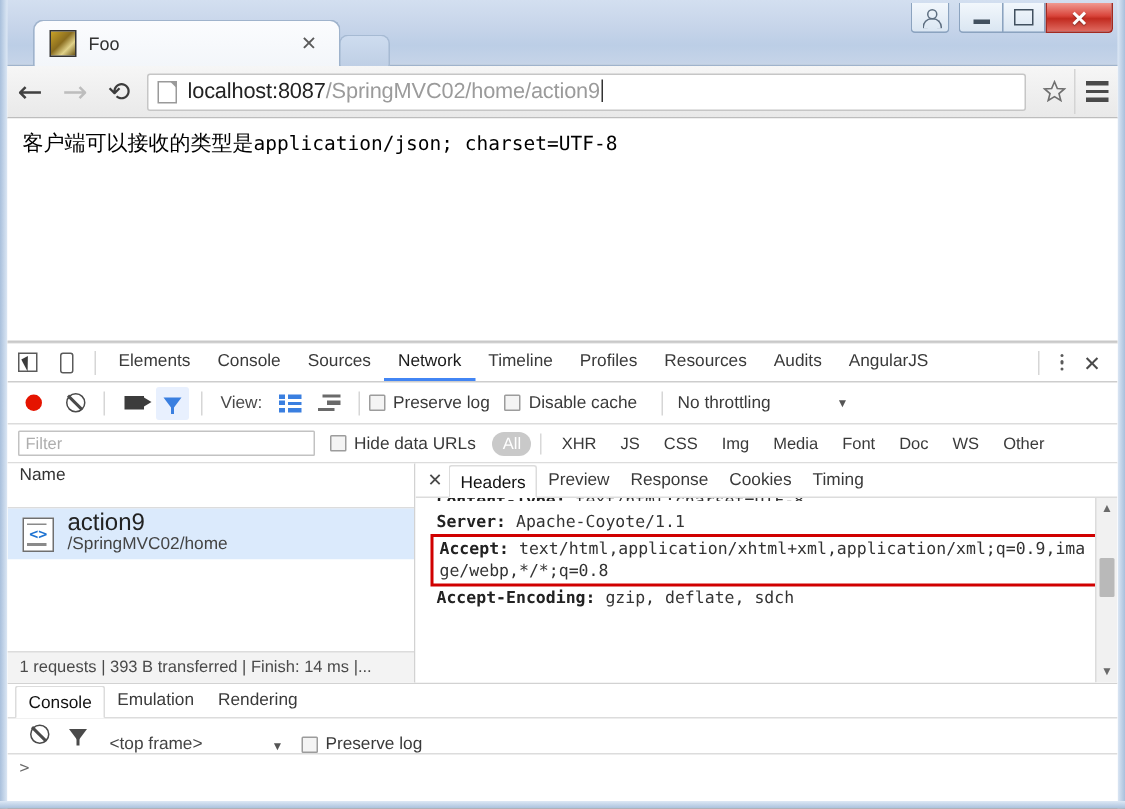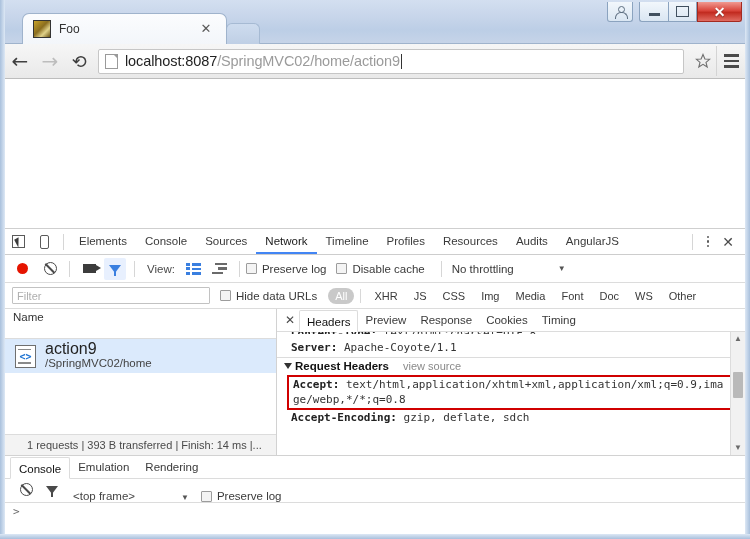--- a/index.html
+++ b/index.html
@@ -607,21 +607,21 @@
   }
   .req-name { font-size: 16px; color: #222; line-height: 14px; }
   .req-path { font-size: 11.5px; color: #444; line-height: 14px; }
   .net-filler { flex: 1; background: #fff; }
   .net-status {
     height: 21px;
     border-top: 1px solid #dcdcdc;
     background: #f3f3f3;
     display: flex;
     align-items: center;
-    padding-left: 22px;
+    padding-left: 8px;
     font-size: 11px;
     color: #4a4a4a;
     box-sizing: border-box;
     white-space: nowrap;
   }
 
   .right-pane {
     flex: 1;
     display: flex;
     flex-direction: column;
@@ -851,20 +851,23 @@
         <polygon points="8,1.5 9.9,6 14.6,6.3 11,9.4 12.2,14 8,11.4 3.8,14 5,9.4 1.4,6.3 6.1,6" fill="none" stroke="#6f6f6f" stroke-width="1.1"></polygon>
       </svg>
     </div>
     <div class="menu-btn">
       <span class="menu-bar-line"></span>
       <span class="menu-bar-line"></span>
       <span class="menu-bar-line"></span>
     </div>
   </div>
 
+  <div class="viewport">
+    <div class="page-text"><span>客户端可以接收的类型是</span><span class="mono">application/json; charset=UTF-8</span></div>
+  </div>
 
   <div class="devtools">
 
     <div class="dt-tabbar">
       <div class="dt-icon-btn">
         <span class="inspect-ico"></span>
       </div>
       <div class="dt-icon-btn">
         <span class="device-ico"></span>
       </div>
@@ -984,25 +987,20 @@
           <div class="det-tab">Preview</div>
           <div class="det-tab">Response</div>
           <div class="det-tab">Cookies</div>
           <div class="det-tab">Timing</div>
         </div>
 
         <div class="hdr-body">
           <div class="hdr-line clip"><span class="k">Content-Type:</span><span> text/html;charset=UTF-8</span></div>
           <div class="hdr-line"><span class="k">Server:</span><span> Apache-Coyote/1.1</span></div>
 
-          <div class="sect-row">
-            <span class="tri"></span>
-            <span class="sect-name">Request Headers</span>
-            <span class="view-src">view source</span>
-          </div>
 
           <div class="hl-box">
             <div class="hdr-line"><span class="k">Accept:</span><span> text/html,application/xhtml+xml,application/xml;q=0.9,ima</span></div>
             <div class="hdr-line">ge/webp,*/*;q=0.8</div>
           </div>
 
           <div class="hdr-line"><span class="k">Accept-Encoding:</span><span> gzip, deflate, sdch</span></div>
         </div>
 
         <div class="scroller">

